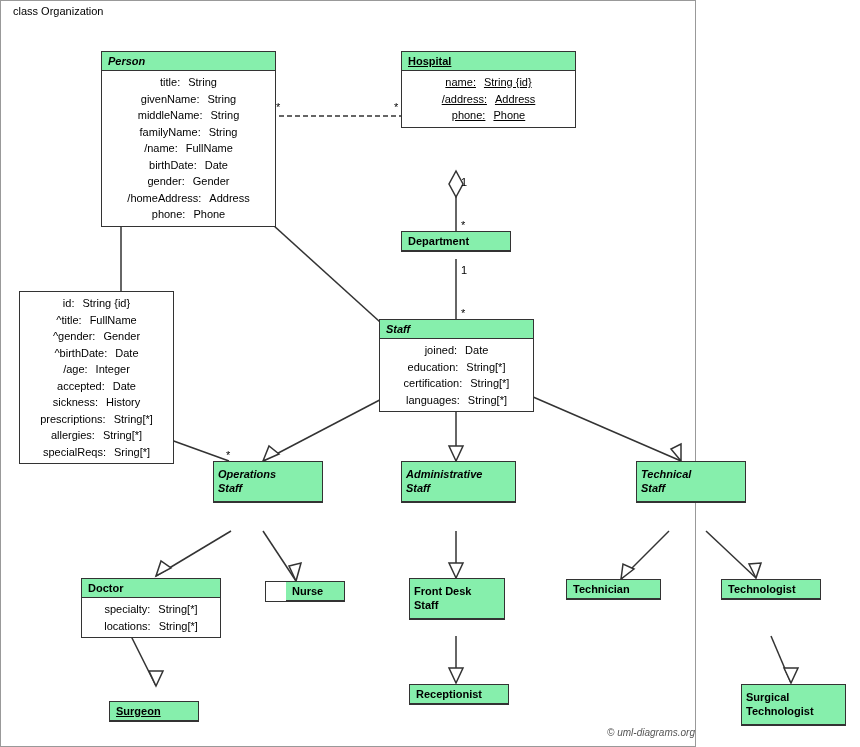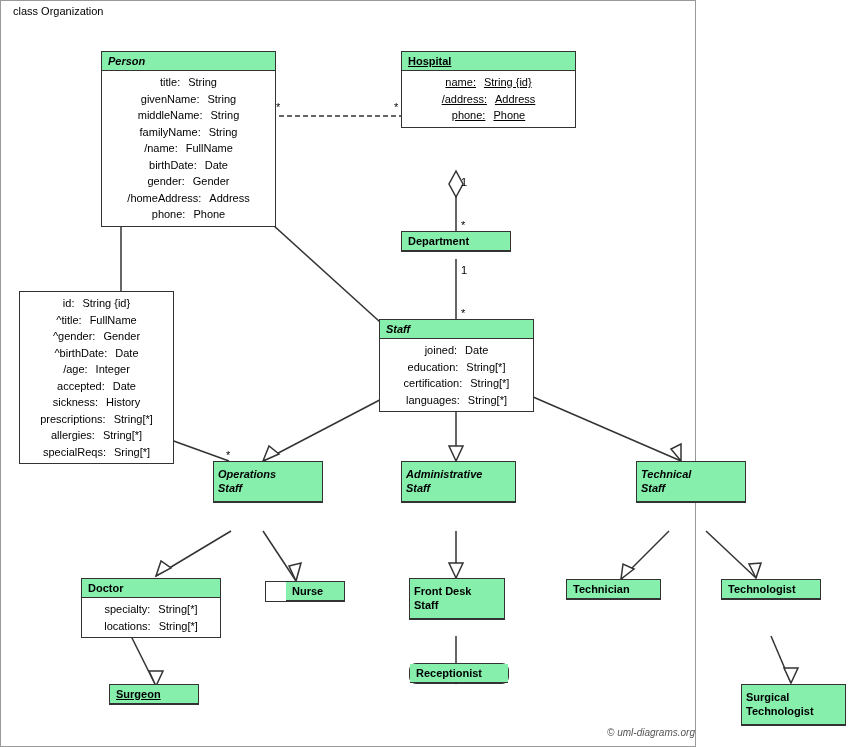--- a/index.html
+++ b/index.html
@@ -315,25 +315,25 @@
   </div>
 
   <div class="uml-class" style="left:565px; top:578px; width:95px; text-align:center;">
     <div class="class-header">Technician</div>
   </div>
 
   <div class="uml-class" style="left:720px; top:578px; width:100px; text-align:center;">
     <div class="class-header">Technologist</div>
   </div>
 
-  <div class="uml-class" style="left:108px; top:683px; width:90px; text-align:center;text-decoration:underline;">
+  <div class="uml-class" style="left:108px; top:700px; width:90px; text-align:center;text-decoration:underline;">
     <div class="class-header">Surgeon</div>
   </div>
 
-  <div class="uml-class" style="left:408px; top:662px; width:100px; text-align:center;border-radius:7px;">
+  <div class="uml-class" style="left:408px; top:683px; width:100px; text-align:center;">
     <div class="class-header">Receptionist</div>
   </div>
 
   <div class="uml-class" style="left:740px; top:683px; width:105px; text-align:center;">
     <div class="class-header" style="padding: 5px 4px; line-height:1.3;">
       Surgical<br>Technologist
     </div>
   </div>
 
   <div class="copyright">© uml-diagrams.org</div>

